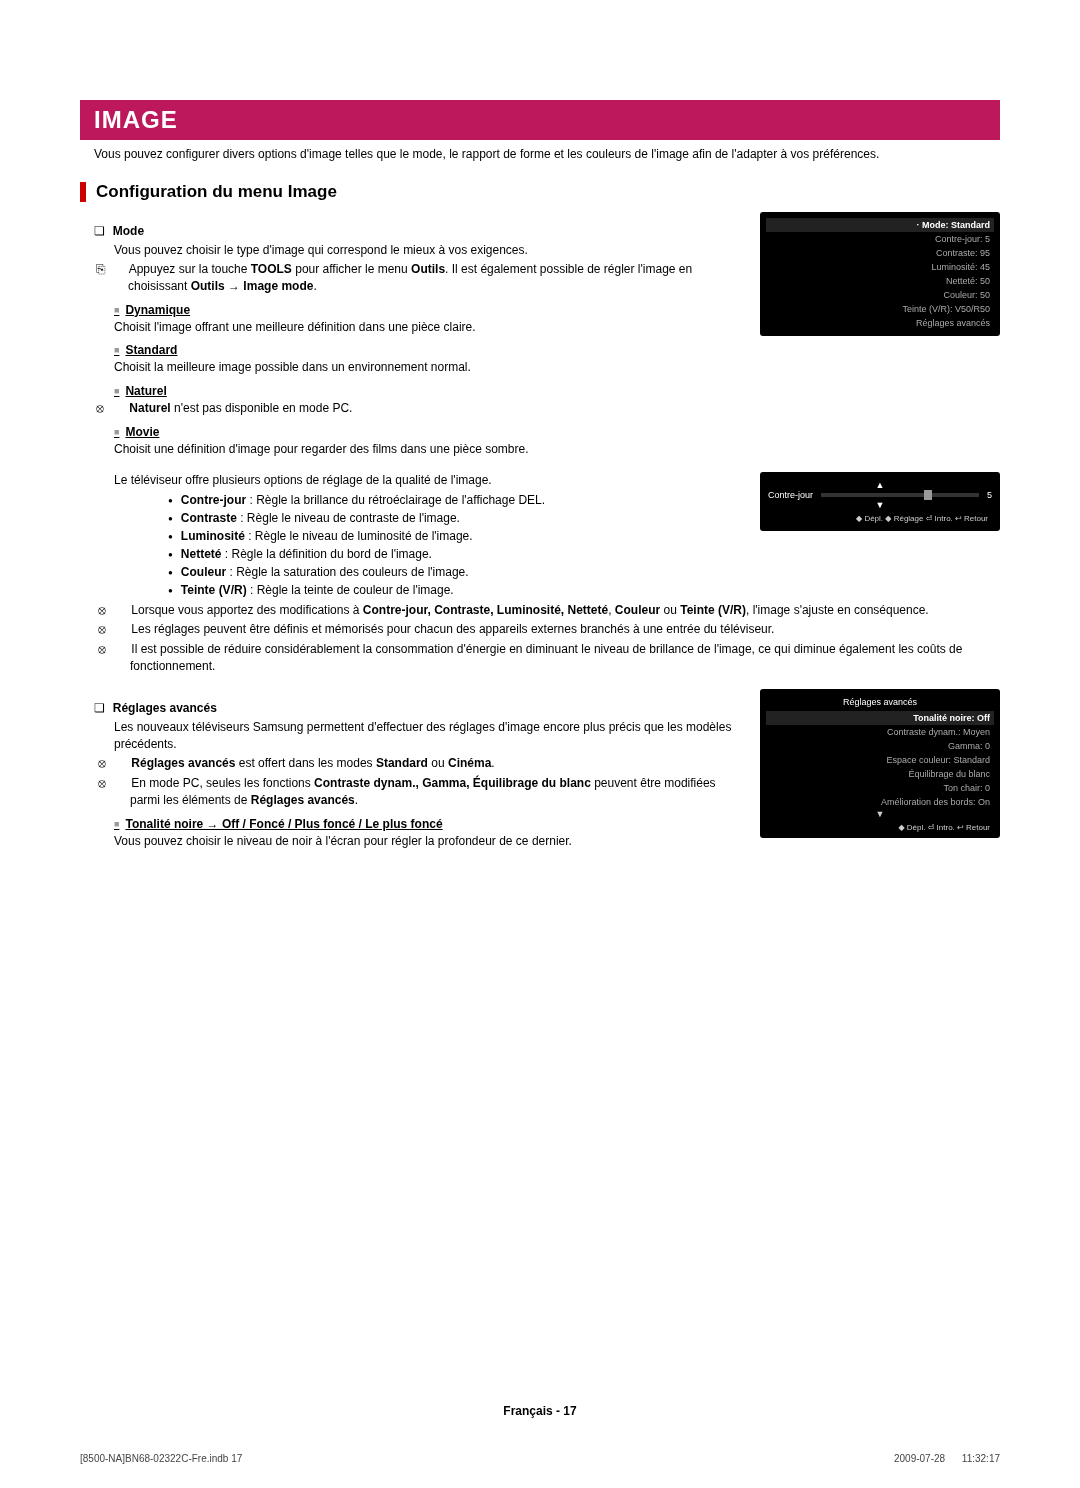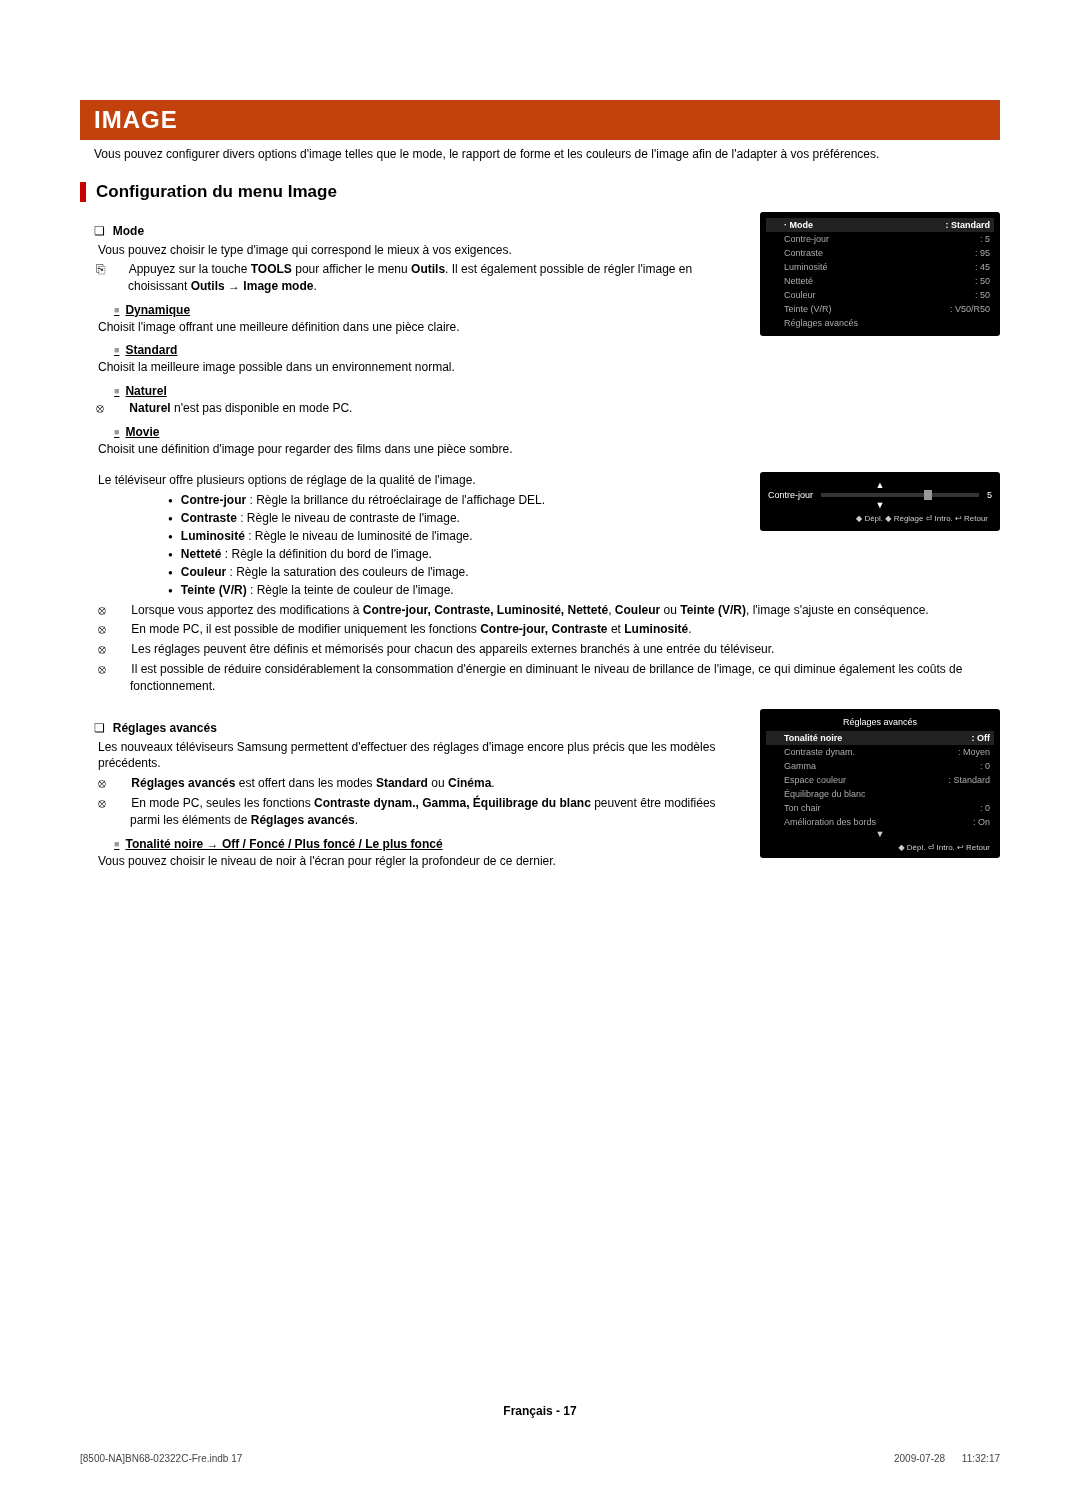--- a/index.html
+++ b/index.html
@@ -11,21 +11,21 @@
     background: #fff;
   }
   .page {
     width: 1080px;
     height: 1488px;
     position: relative;
     box-sizing: border-box;
     padding: 100px 80px 40px 80px;
   }
   .banner {
-    background: #c2410c;
+    background: #be185d;
     color: #fff;
     font-size: 24px;
     font-weight: bold;
     padding: 6px 14px;
     letter-spacing: 1px;
   }
   .intro {
     margin: 6px 0 14px 14px;
     line-height: 1.35;
   }
@@ -48,21 +48,21 @@
   .subhead {
     margin: 12px 0 4px 14px;
     font-weight: bold;
   }
   .sq::before {
     content: "❏";
     margin-right: 8px;
     font-weight: normal;
   }
   .body-text {
-    margin-left: 18px;
+    margin-left: 34px;
     line-height: 1.4;
   }
   .icon-line {
     margin-left: 48px;
     text-indent: -16px;
     line-height: 1.4;
     margin-top: 2px;
   }
   .icon-line .sym {
     display: inline-block;
@@ -111,21 +111,21 @@
   }
   .osd {
     background: #000;
     color: #aaa;
     font-size: 9px;
     padding: 6px;
     border-radius: 3px;
   }
   .osd-row {
     display: flex;
-    justify-content: space-between;
+    justify-content: flex-end;
     padding: 2px 4px 2px 18px;
   }
   .osd-row.hl {
     background: #222;
     color: #fff;
     font-weight: bold;
   }
   .osd-title {
     text-align: center;
     color: #fff;
@@ -280,24 +280,20 @@
       <div class="osd-footer">◆ Dépl.   ◆ Réglage   ⏎ Intro.   ↩ Retour</div>
     </div>
   </div>
 
   <div class="note">
     <span class="sym">⦻</span>
     <span>Lorsque vous apportez des modifications à </span><b>Contre-jour, Contraste, Luminosité, Netteté</b><span>, </span><b>Couleur</b><span> ou </span><b>Teinte (V/R)</b><span>, l'image s'ajuste en conséquence.</span>
   </div>
   <div class="note">
     <span class="sym">⦻</span>
-    <span>En mode PC, il est possible de modifier uniquement les fonctions </span><b>Contre-jour, Contraste</b><span> et </span><b>Luminosité</b><span>.</span>
-  </div>
-  <div class="note">
-    <span class="sym">⦻</span>
     <span>Les réglages peuvent être définis et mémorisés pour chacun des appareils externes branchés à une entrée du téléviseur.</span>
   </div>
   <div class="note">
     <span class="sym">⦻</span>
     <span>Il est possible de réduire considérablement la consommation d'énergie en diminuant le niveau de brillance de l'image, ce qui diminue également les coûts de fonctionnement.</span>
   </div>
 
   <div class="two-col" style="margin-top:14px">
     <div>
       <div class="subhead sq">Réglages avancés</div>

